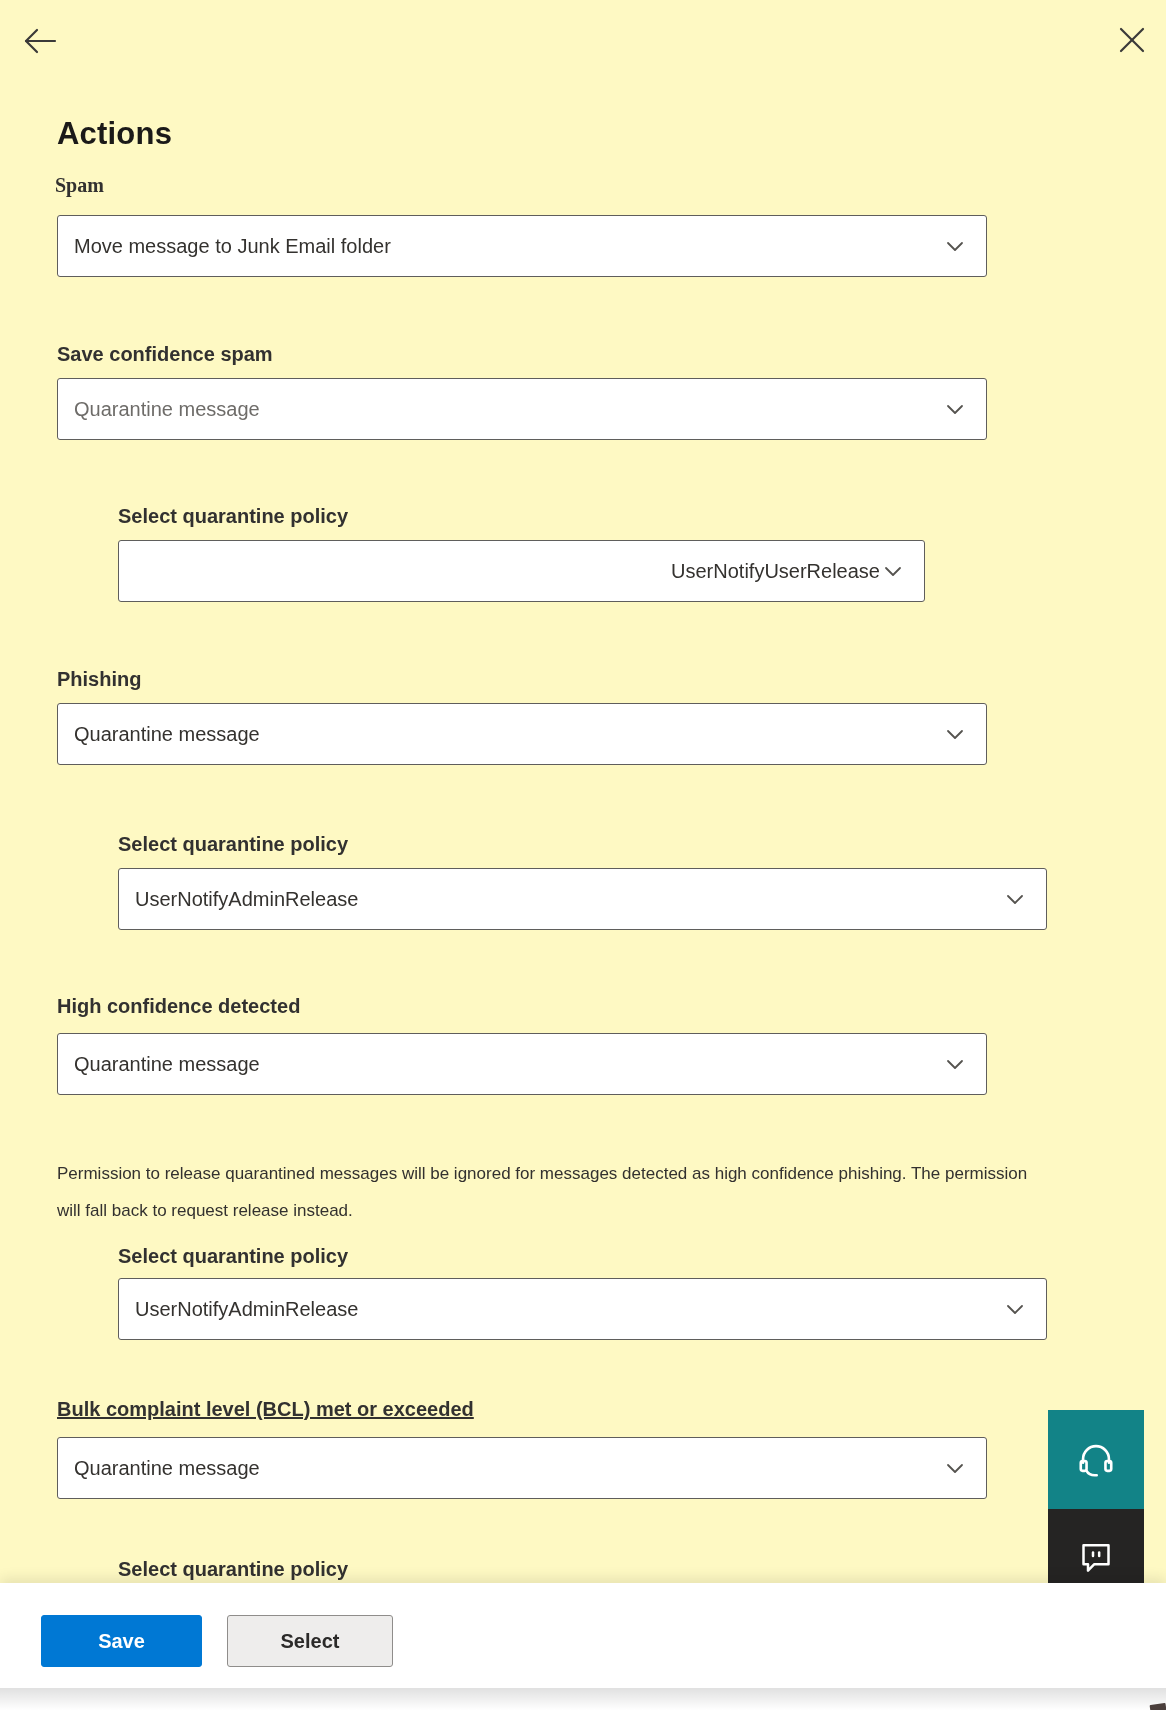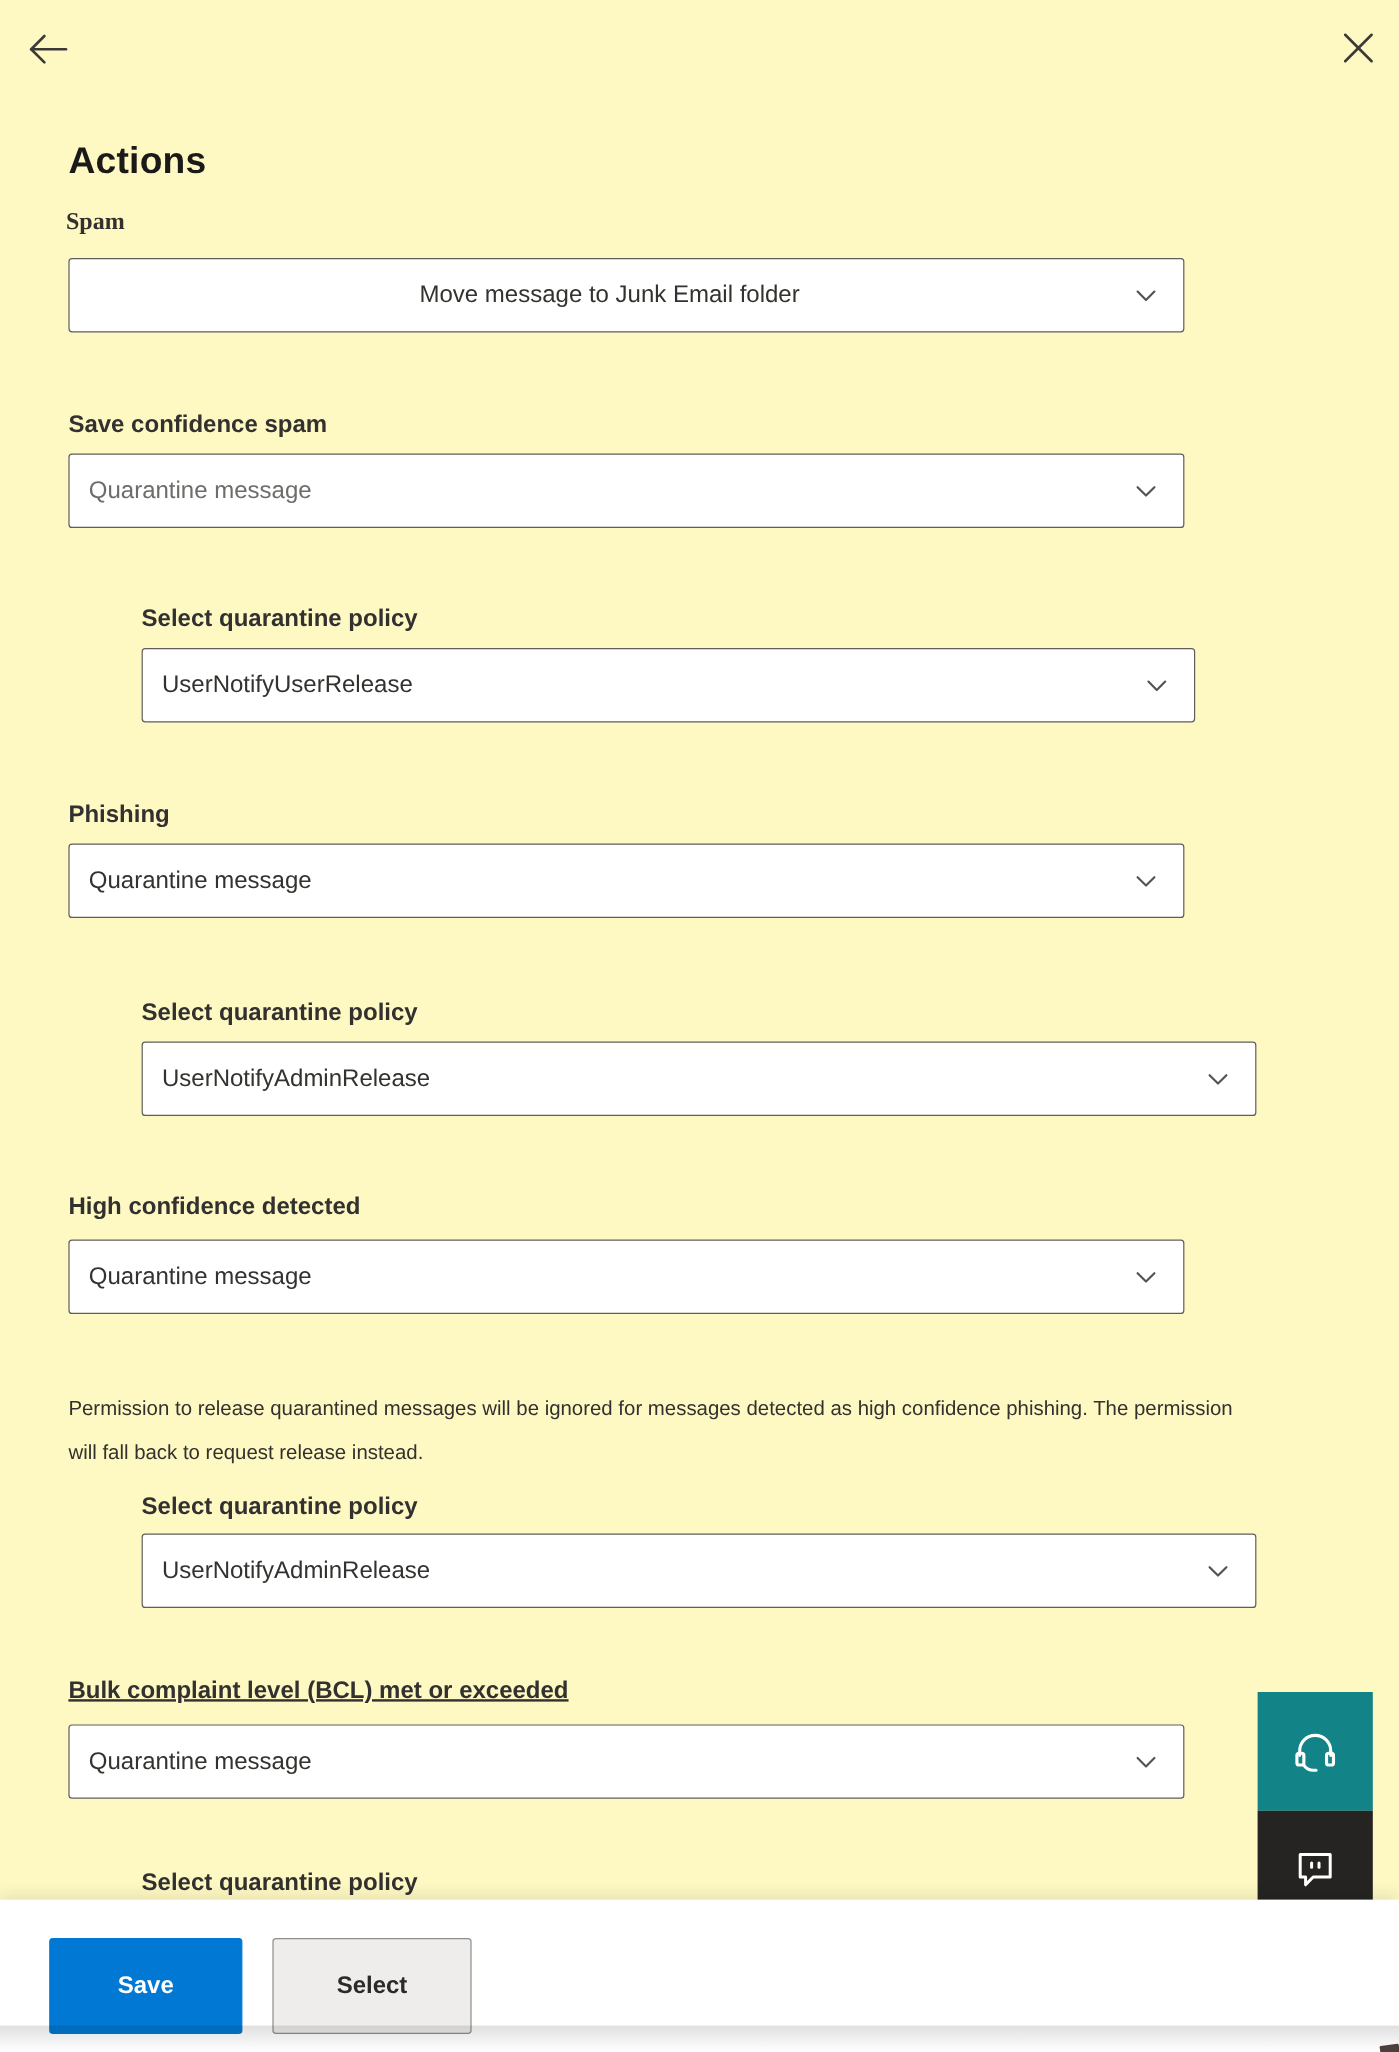--- a/index.html
+++ b/index.html
@@ -16,21 +16,21 @@
             box-sizing:border-box;display:flex;align-items:center;padding:0 18px 0 16px;cursor:pointer;}
   .dropdown .value{font-size:20px;color:#34322f;flex:1 1 auto;white-space:nowrap;overflow:hidden;}
   .dropdown .value.muted{color:#6e6c69;}
   .dropdown .chevron{flex:0 0 auto;line-height:0;color:#55534f;}
 
   .note{position:absolute;left:57px;top:1138px;width:978px;font-size:17px;line-height:37px;color:#33312f;}
 
   .footer{position:absolute;left:0;top:1583px;width:1166px;height:127px;background:#fff;
           box-shadow:0 -5px 12px rgba(0,0,0,0.09);}
   .footer-buttons{position:absolute;left:41px;top:32px;display:flex;gap:25px;}
-  .btn{height:80px;border-radius:3px;font-size:20px;font-weight:600;cursor:pointer;
+  .btn{height:52px;border-radius:3px;font-size:20px;font-weight:600;cursor:pointer;
        font-family:"Liberation Sans","DejaVu Sans",sans-serif;}
   .btn-primary{width:161px;background:#0078d4;border:1px solid #0078d4;color:#fff;}
   .btn-default{width:166px;background:#eeedec;border:1.4px solid #8f8d8b;color:#2b2a29;}
   .bottom-fade{position:absolute;left:0;top:1688px;width:1166px;height:22px;
                background:linear-gradient(to bottom,rgba(0,0,0,0.12),rgba(0,0,0,0));pointer-events:none;}
 
   .float-btn{position:absolute;left:1048px;width:96px;border:none;cursor:pointer;color:#fff;line-height:0;
              display:flex;align-items:center;justify-content:center;padding:0;}
   .float-support{top:1410px;height:99px;background:#128387;}
   .float-feedback{top:1509px;height:96px;background:#252423;}
@@ -57,41 +57,41 @@
       <svg width="32" height="32" viewBox="0 0 32 32" fill="none" stroke="#3b3a39" stroke-width="2.2" stroke-linecap="round">
         <path d="M5 5 L27 27"></path>
           <path d="M27 5 L5 27"></path>
       </svg>
     </span>
   </button>
 
   <h1 class="page-title">Actions</h1>
 
   <div class="field-label" style="left:55px;top:172px;font-family:Liberation Serif, serif;">Spam</div>
-  <div class="dropdown" style="left:57px;top:215px;width:930px;text-align:center;">
+  <div class="dropdown" style="left:57px;top:215px;width:930px;">
     <span class="value">Move message to Junk Email folder</span>
     <span class="chevron">
       <svg width="26" height="26" viewBox="0 0 26 26" fill="none" stroke="currentColor" stroke-width="1.8" stroke-linecap="round" stroke-linejoin="round">
           <path d="M6 10 L13 17 L20 10"></path>
         </svg>
     </span>
   </div>
 
   <div class="field-label" style="left:57px;top:341px;">Save confidence spam</div>
   <div class="dropdown" style="left:57px;top:378px;width:930px;">
     <span class="value muted">Quarantine message</span>
     <span class="chevron">
       <svg width="26" height="26" viewBox="0 0 26 26" fill="none" stroke="currentColor" stroke-width="1.8" stroke-linecap="round" stroke-linejoin="round">
           <path d="M6 10 L13 17 L20 10"></path>
         </svg>
     </span>
   </div>
 
   <div class="field-label" style="left:118px;top:503px;">Select quarantine policy</div>
-  <div class="dropdown" style="left:118px;top:540px;width:878px;">
+  <div class="dropdown" style="left:118px;top:540px;width:807px;text-align:right;">
     <span class="value">UserNotifyUserRelease</span>
     <span class="chevron">
       <svg width="26" height="26" viewBox="0 0 26 26" fill="none" stroke="currentColor" stroke-width="1.8" stroke-linecap="round" stroke-linejoin="round">
           <path d="M6 10 L13 17 L20 10"></path>
         </svg>
     </span>
   </div>
 
   <div class="field-label" style="left:57px;top:666px;">Phishing</div>
   <div class="dropdown" style="left:57px;top:703px;width:930px;">

